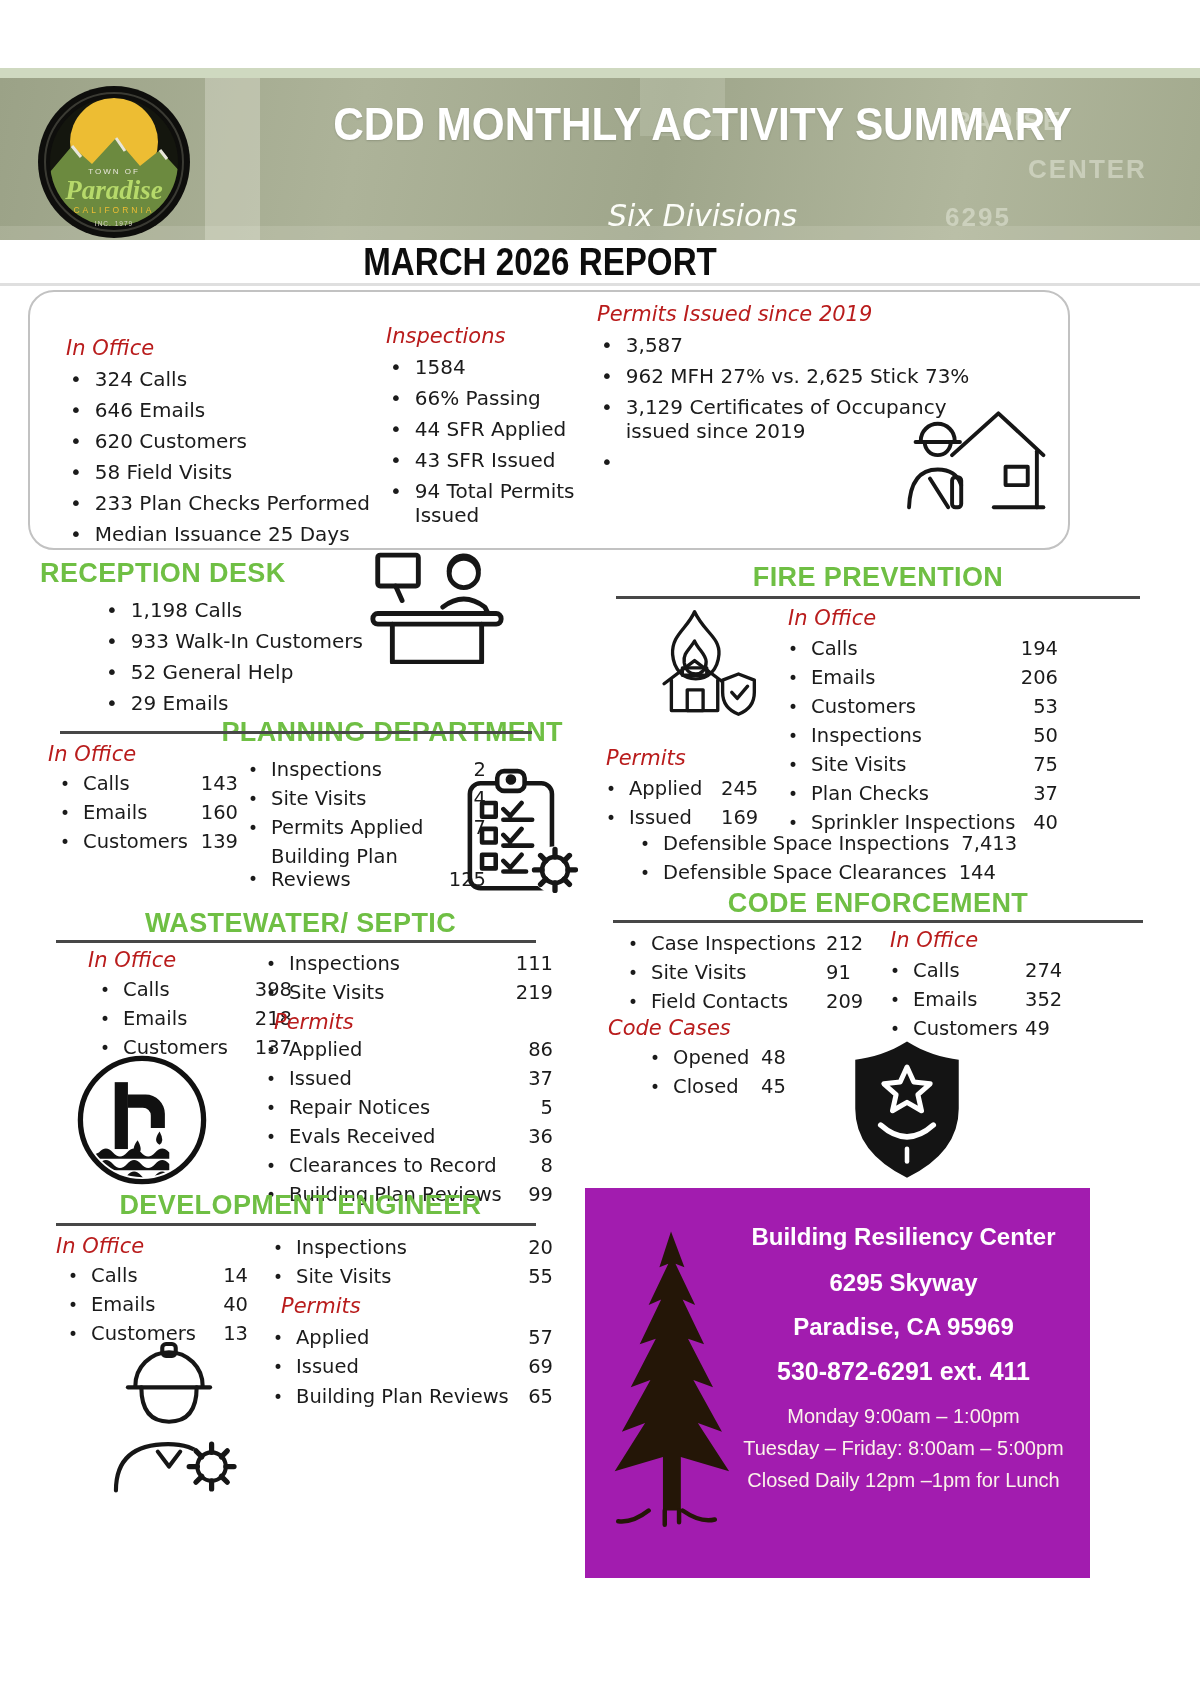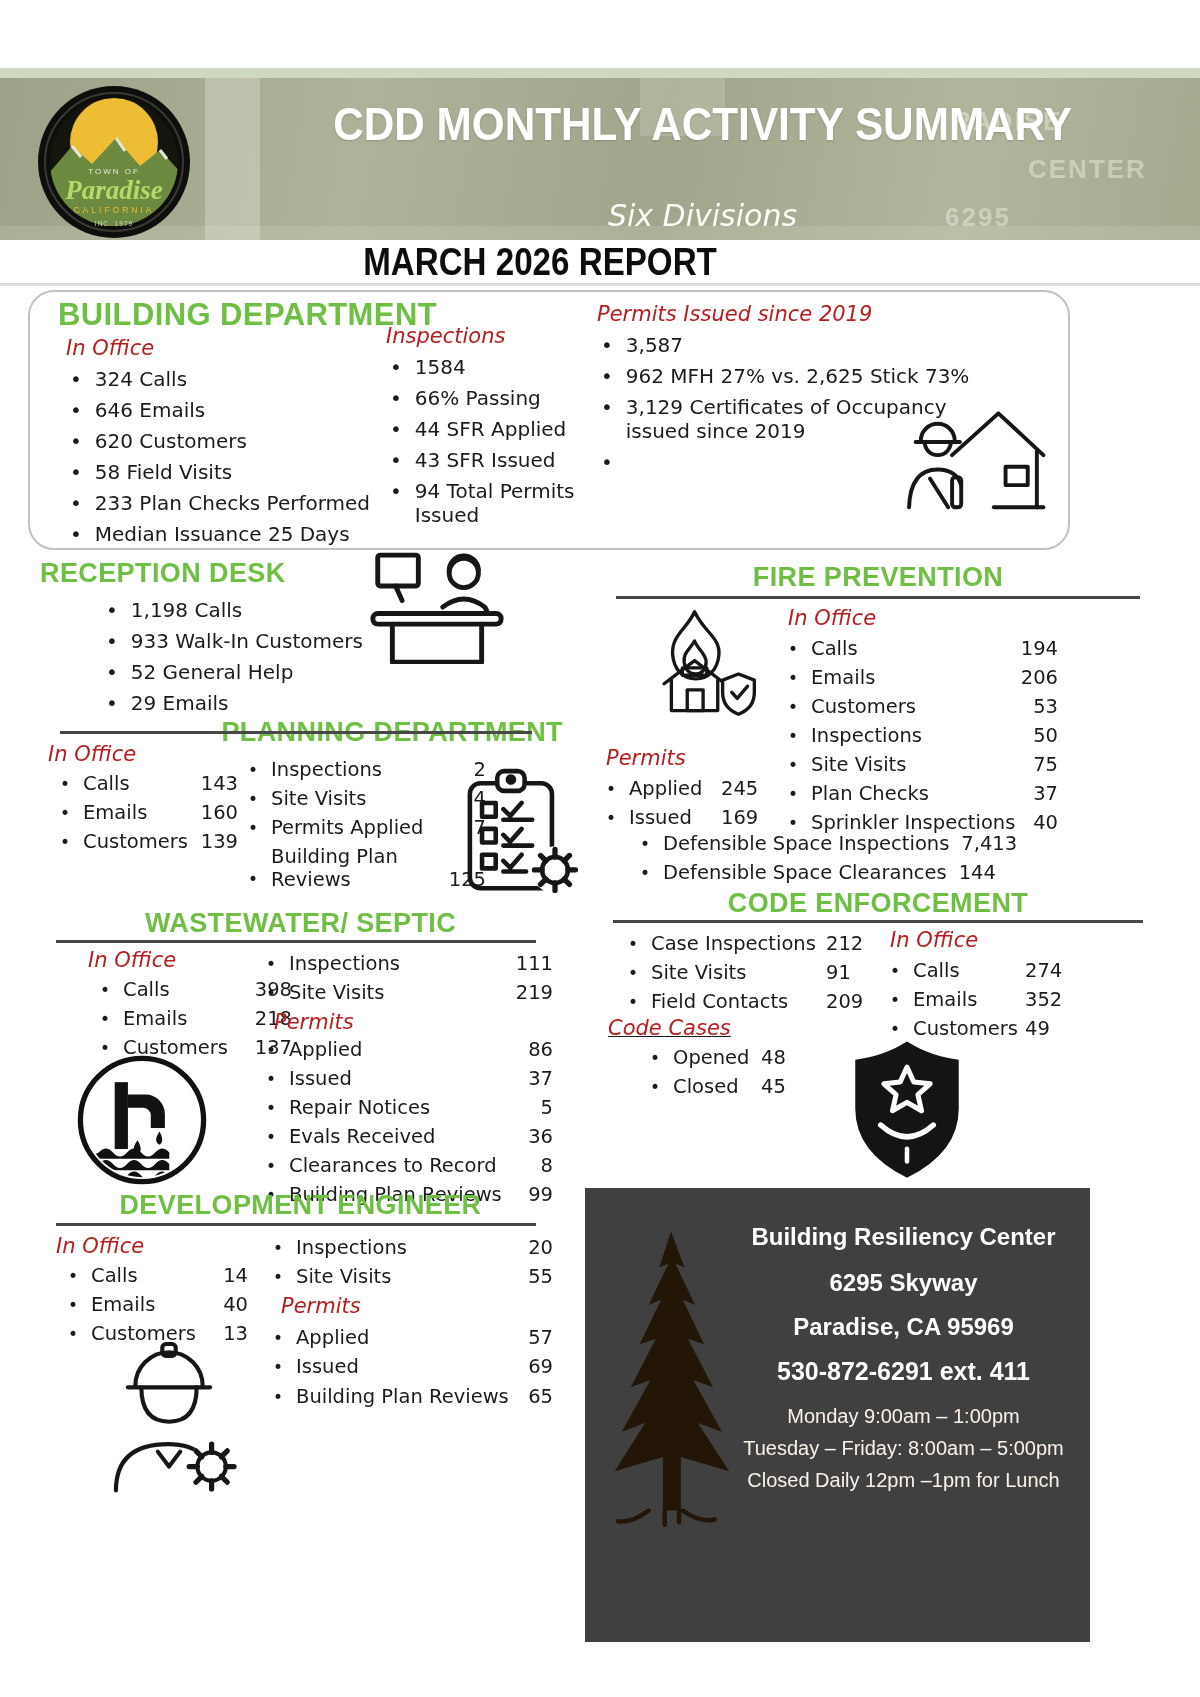--- a/index.html
+++ b/index.html
@@ -31,21 +31,21 @@
   .lf92 .l{width:92px;}
   .lf175 .l{width:175px;}
   .lf88 .l{width:88px;}
   .lf112 .l{width:112px;}
   .ae{align-items:flex-end;}
   .w150{width:150px;}
   .pb{display:flex;font-size:20px;line-height:24px;margin-bottom:7px;color:#1b1b1b;}
   .pb .b{margin:0 13px 0 4px;flex:none;}
   .pb .tx{white-space:pre-line;}
   
-  #obox{left:585px;top:1188px;width:505px;height:454px;background:#404040;}
+  #obox{left:585px;top:1188px;width:505px;height:390px;background:#a21caf;}
   #otext{position:absolute;left:140px;right:8px;top:34px;text-align:center;color:#ffffff;font-family:"Liberation Sans",sans-serif;}
   .oname{font-weight:800;font-size:24px;line-height:30px;margin-bottom:16px;}
   .oaddr{font-weight:800;font-size:24px;line-height:30px;margin-bottom:14px;}
   .ophone{font-weight:800;font-size:25px;line-height:30px;margin-bottom:14px;}
   .ohour{font-weight:400;font-size:20px;line-height:32px;color:#fbf3ea;}
   svg{display:block;}
 </style>
 </head>
 <body>
 
@@ -80,21 +80,20 @@
       <text x="78" y="129" text-anchor="middle" font-size="8.5" letter-spacing="3" fill="#edbd33" font-family="Liberation Sans">CALIFORNIA</text>
       <text x="78" y="142" text-anchor="middle" font-size="6.5" letter-spacing="1" fill="#d8d6c8" font-family="Liberation Sans">INC. 1979</text>
     </svg>
   </div>
 </div>
 
 <div class="abs" id="march">MARCH 2026 REPORT</div>
 <div class="abs" id="div1"></div>
 
 <div class="abs" id="bbox">
-  <div id="btitle">BUILDING DEPARTMENT</div>
 
   <div class="col" style="left:36px;top:44px;width:320px;">
     <div class="itl">In Office</div>
     <div class="pb">
         <span class="b">•</span>
         <span class="tx">324 Calls</span>
       </div>
     <div class="pb">
         <span class="b">•</span>
         <span class="tx">646 Emails</span>
@@ -462,21 +461,21 @@
         <span class="l">Site Visits</span>
         <span class="v">91</span>
       </div>
     <div class="r lf175">
         <span class="b">•</span>
         <span class="l">Field Contacts</span>
         <span class="v">209</span>
       </div>
   </div>
 
-  <div class="abs" style="left:10px;top:128px;text-decoration:underline;"><span class="itl">Code Cases</span></div>
+  <div class="abs" style="left:10px;top:128px;"><span class="itl">Code Cases</span></div>
   <div class="abs" style="left:52px;top:158px;width:170px;">
     <div class="r lf88">
         <span class="b">•</span>
         <span class="l">Opened</span>
         <span class="v">48</span>
       </div>
     <div class="r lf88">
         <span class="b">•</span>
         <span class="l">Closed</span>
         <span class="v">45</span>

